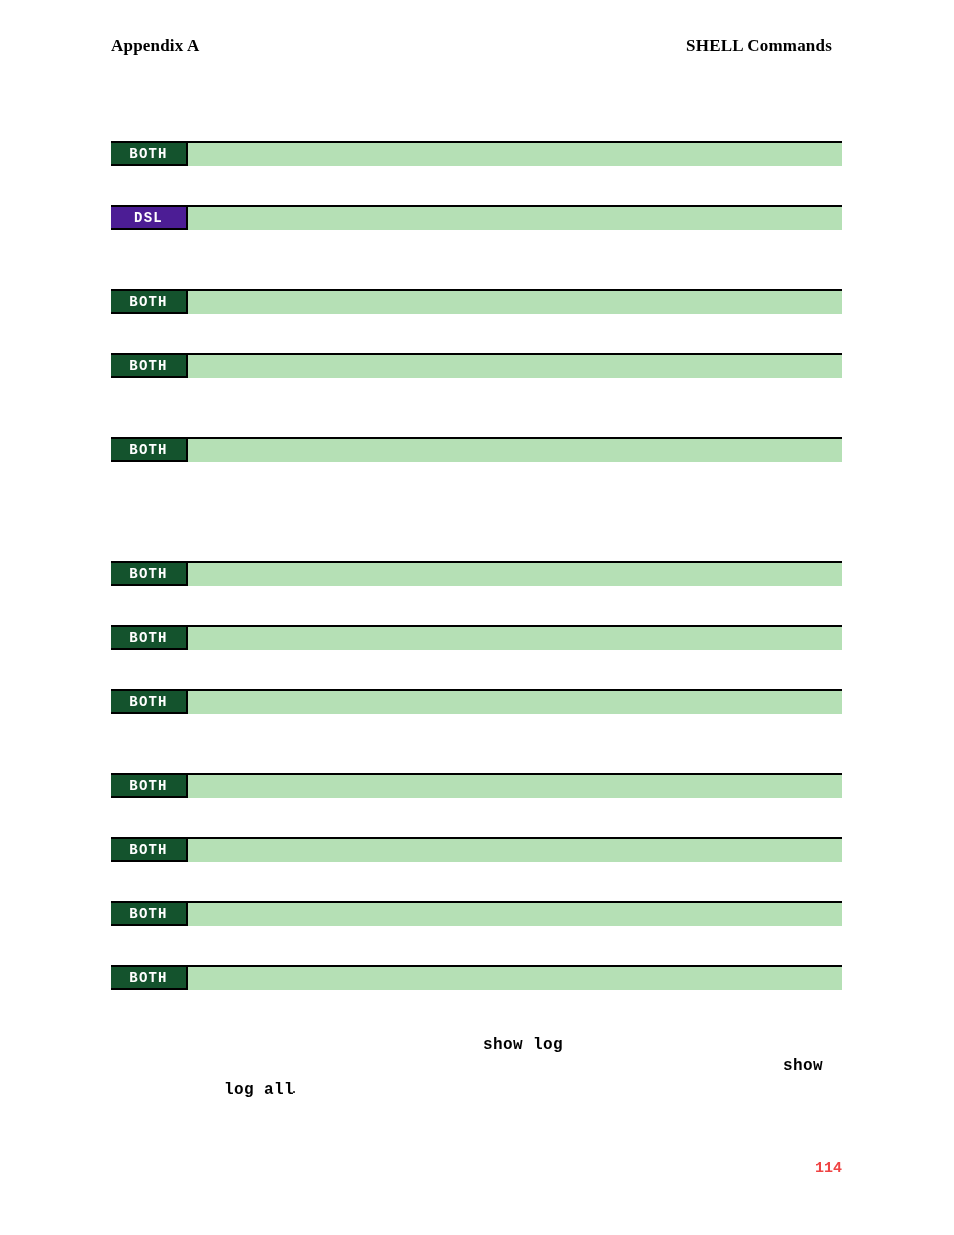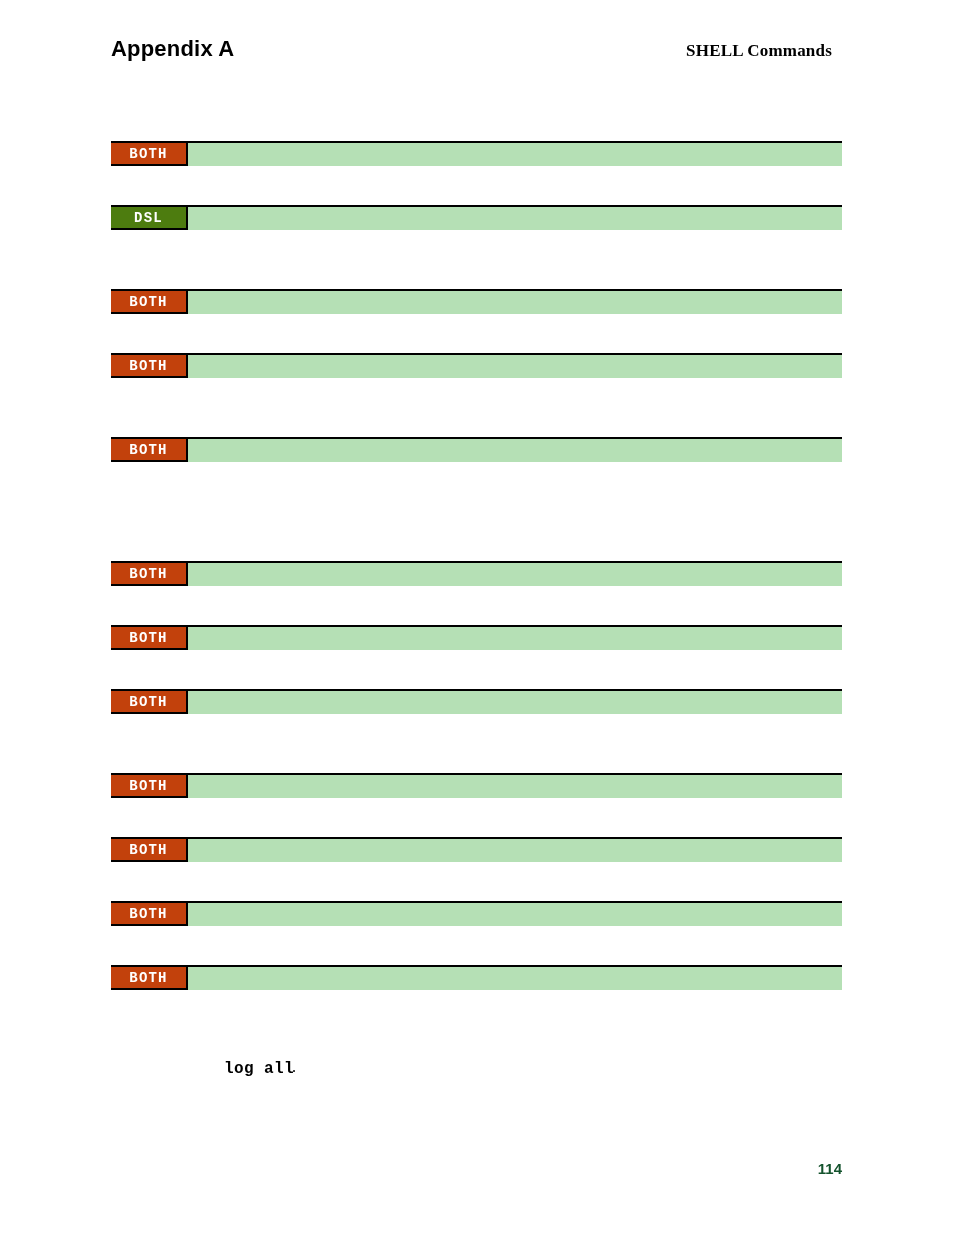--- a/index.html
+++ b/index.html
@@ -21,23 +21,23 @@
     position: absolute;
     left: 111px;
     top: 36px;
     width: 731px;
     height: 26px;
     display: flex;
     justify-content: space-between;
     align-items: baseline;
   }
   .running-head .rh-left {
-    font-family: Liberation Sans, sans-serif;
-    font-weight: bold;
-    font-size: 22px;
+    font-family: Liberation Serif, serif;
+    font-weight: bold;
+    font-size: 17px;
     letter-spacing: 0.2px;
   }
   .running-head .rh-right {
     font-family: "Liberation Serif", serif;
     font-weight: bold;
     font-size: 17px;
     letter-spacing: 0.2px;
     margin-right: 10px;
   }
 
@@ -67,22 +67,22 @@
     box-sizing: border-box;
     display: flex;
     align-items: center;
     justify-content: center;
     font-family: "Liberation Mono", monospace;
     font-weight: bold;
     font-size: 14px;
     letter-spacing: 1.2px;
     color: #ffffff;
   }
-  .cmd-row .badge.both { background: #c2410c; }
-  .cmd-row .badge.dsl  { background: #4d7c0f; }
+  .cmd-row .badge.both { background: #14532d; }
+  .cmd-row .badge.dsl  { background: #4c1d95; }
 
   .cmd-row .fill {
     flex: 1 1 auto;
     background: #b5e0b5;
     border-top: 2px solid #000000;
     border-bottom: 1px solid #b5e0b5;
     box-sizing: border-box;
   }
 
   
@@ -112,24 +112,24 @@
     font-family: "Liberation Serif", serif;
     font-weight: normal;
     font-size: 16px;
   }
 
   
   .folio {
     position: absolute;
     right: 112px;
     top: 1160px;
-    font-family: Liberation Sans, sans-serif;
+    font-family: Liberation Mono, monospace;
     font-weight: bold;
     font-size: 15px;
-    color: #14532d;
+    color: #ef4444;
   }
 </style>
 </head>
 <body>
 
 <div class="running-head">
   <div class="rh-left">Appendix A</div>
   <div class="rh-right">SHELL Commands</div>
 </div>
 
@@ -178,19 +178,23 @@
       <div class="badge both">BOTH</div>
       <div class="fill"></div>
     </div>
     <div class="cmd-row" style="top: 965px;">
       <div class="badge both">BOTH</div>
       <div class="fill"></div>
     </div>
   </div>
 
 <div class="body-text">
+  <div class="line">
+    <span class="mono-b" id="bt-l1a" style="left: 372px;">show log</span>
+    <span class="mono-b" id="bt-l1b" style="left: 672px;">show</span>
+  </div>
   <div class="line">
     <span class="mono-b" id="bt-l2a" style="left: 113px; margin-top: 24px;">log all</span>
     <span class="mono-b period" id="bt-l2p" style="left: 181px;">.</span>
   </div>
 </div>
 
 <div class="folio">114</div>
 
 </body></html>

